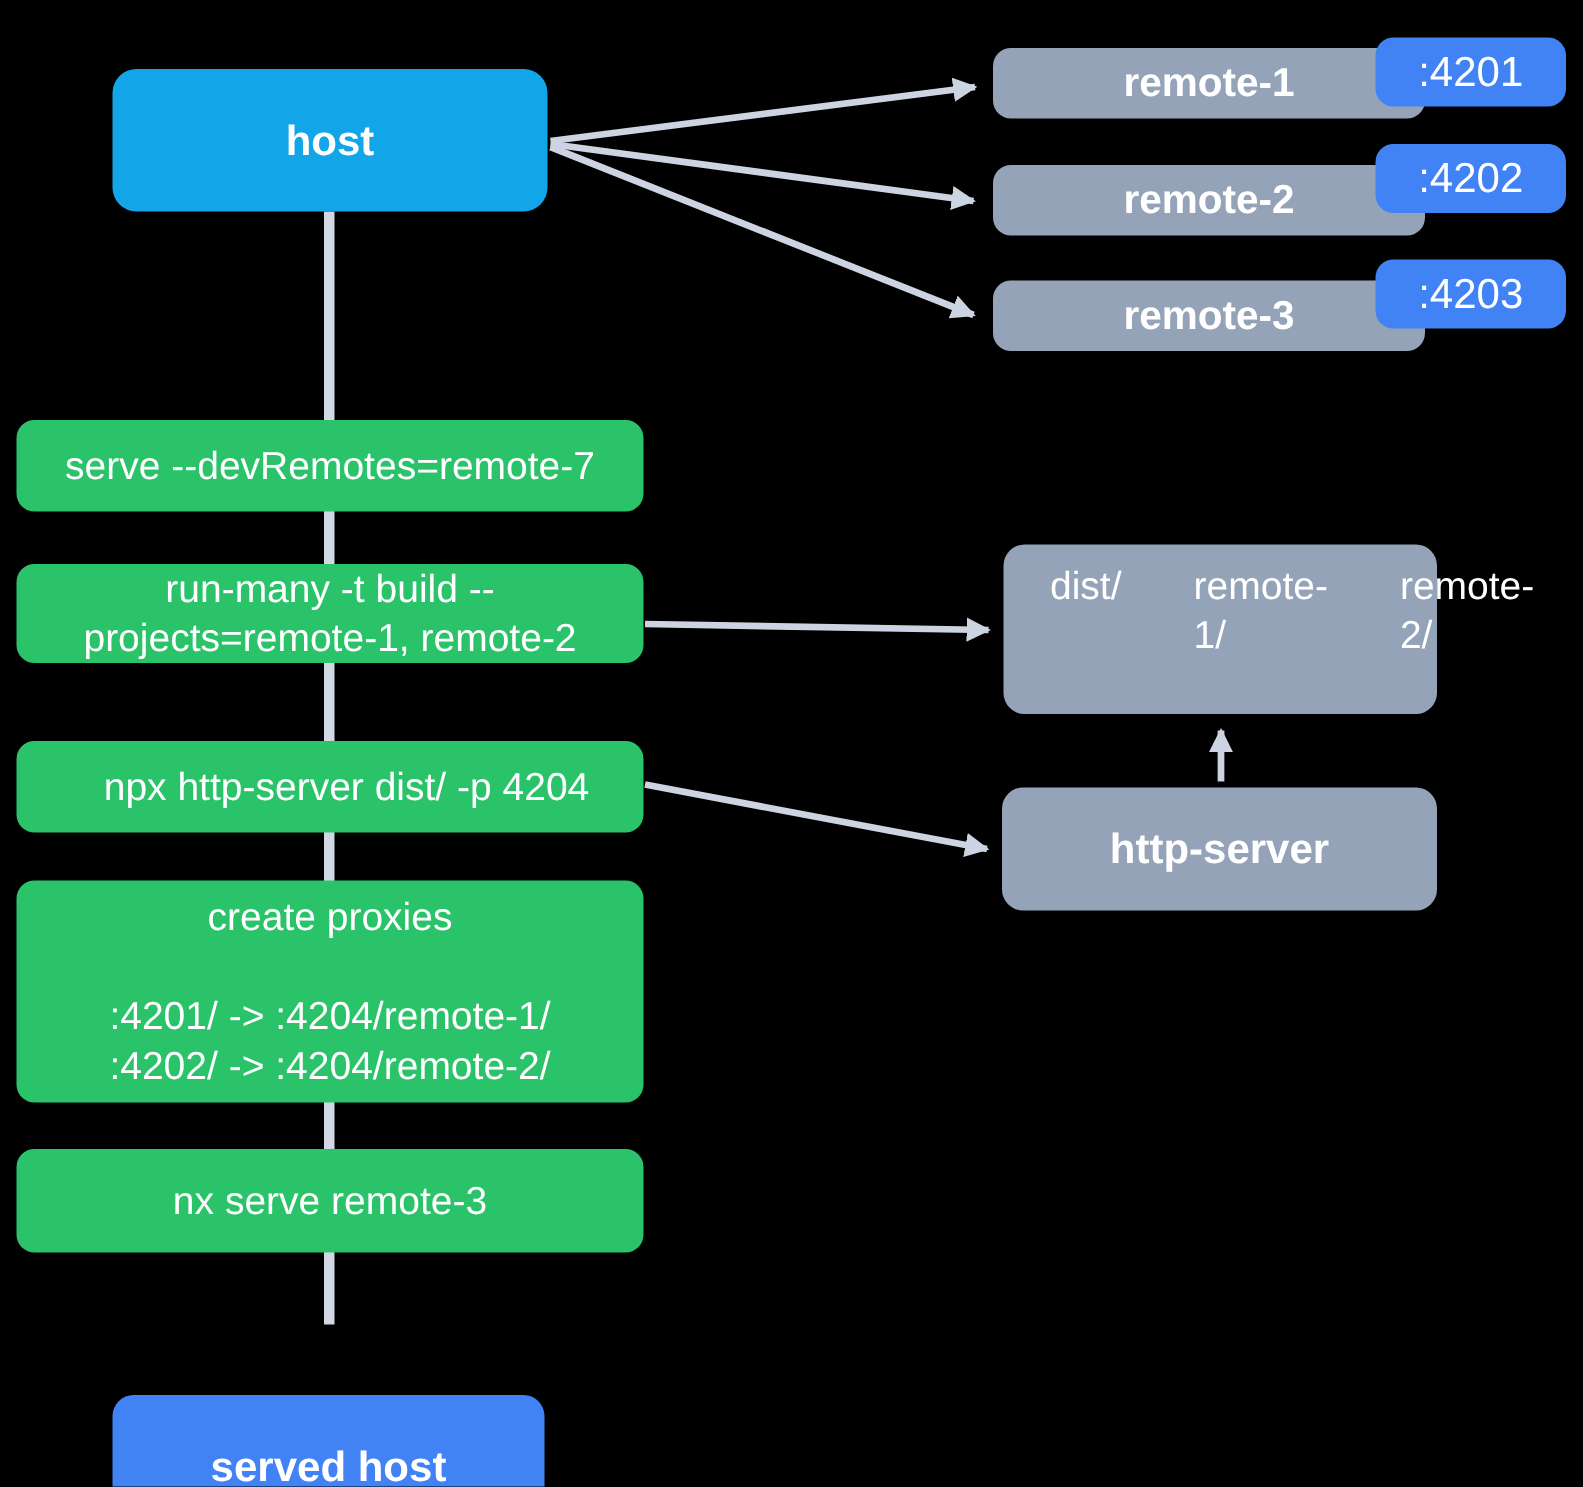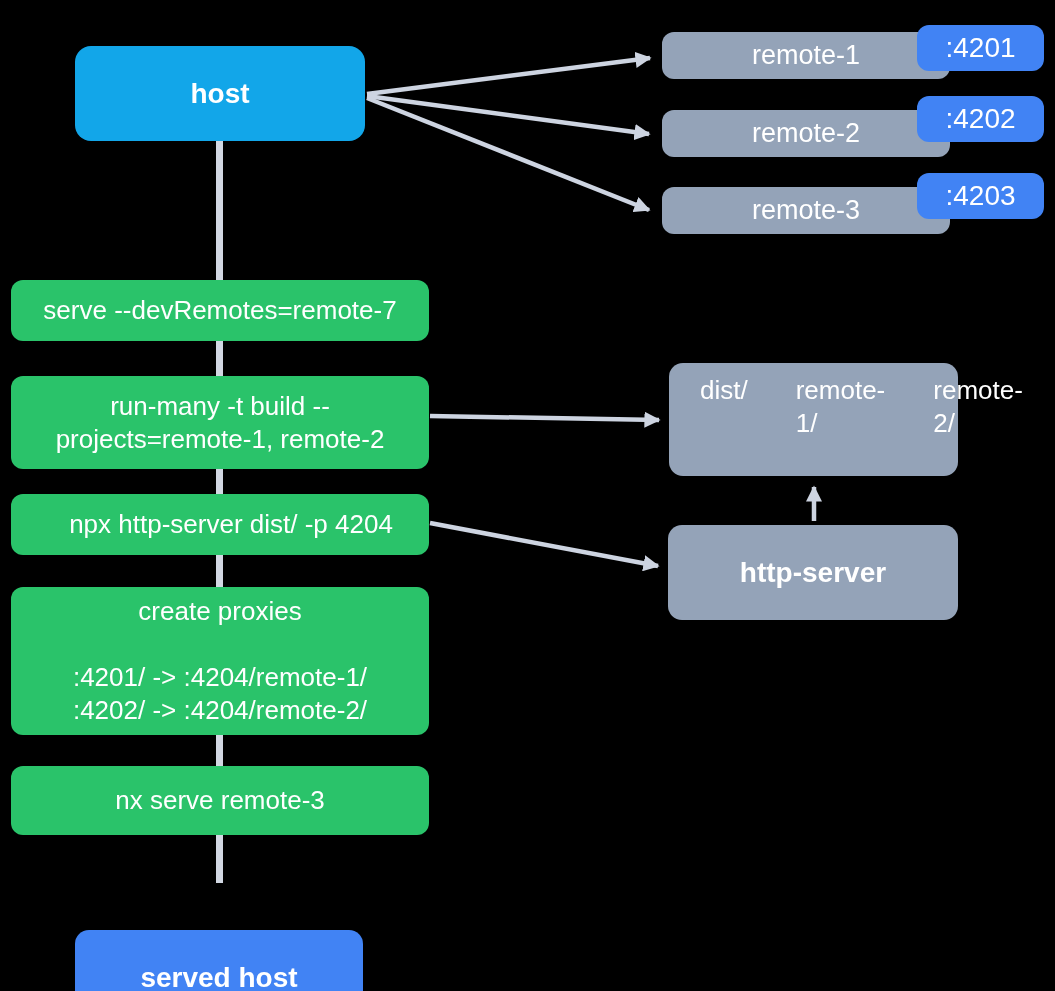--- a/index.html
+++ b/index.html
@@ -20,52 +20,52 @@
     font-size:28px;font-weight:bold;
   }
   .served-host{
     left:75px;top:883px;width:288px;height:96px;
     background:#4183F4;border-radius:14px;
     font-size:28px;font-weight:bold;margin-top:47px;
   }
   .remote{
     left:662px;width:288px;height:47px;
     background:#94A3B8;border-radius:12px;
-    font-size:27px;font-weight:normal;
+    font-size:27px;font-weight:bold;
   }
   .remote-1{top:32px;} .remote-2{top:110px;} .remote-3{top:187px;}
   .badge{
     left:917px;width:127px;height:46px;
     background:#4183F4;border-radius:12px;
     font-size:28px;font-weight:normal;z-index:3;
   }
   .badge-1{top:25px;justify-content:center;} .badge-2{top:96px;} .badge-3{top:173px;}
   .step{
     left:11px;width:418px;
     background:#2AC36A;border-radius:12px;
     font-size:26px;line-height:33px;
     flex-direction:column;
   }
   .step-1{top:280px;height:61px;}
-  .step-2{top:376px;height:93px;}
+  .step-2{top:376px;height:66px;}
   .step-3{top:494px;height:61px;padding-left:22px;}
   .step-4{top:587px;height:148px;}
   .step-5{top:766px;height:69px;}
   .box-line{min-height:33px;display:block;width:100%;}
   .dist{
     left:669px;top:363px;width:289px;height:113px;
     background:#94A3B8;border-radius:14px;
     font-size:26px;line-height:33px;
     flex-direction:row;align-items:flex-start;justify-content:flex-start;
     padding:11px 0 0 31px;text-align:left;
   }
   .dist .box-line{width:auto;}
   .dist .indent{padding-left:48px;}
   .http-server{
-    left:668px;top:525px;width:290px;height:95px;
+    left:668px;top:525px;width:290px;height:82px;
     background:#94A3B8;border-radius:14px;
     font-size:28px;font-weight:bold;
   }
 </style>
 </head>
 <body>
 
 <div class="canvas">
 
   <svg class="edges" viewBox="0 0 1055 991" xmlns="http://www.w3.org/2000/svg">

